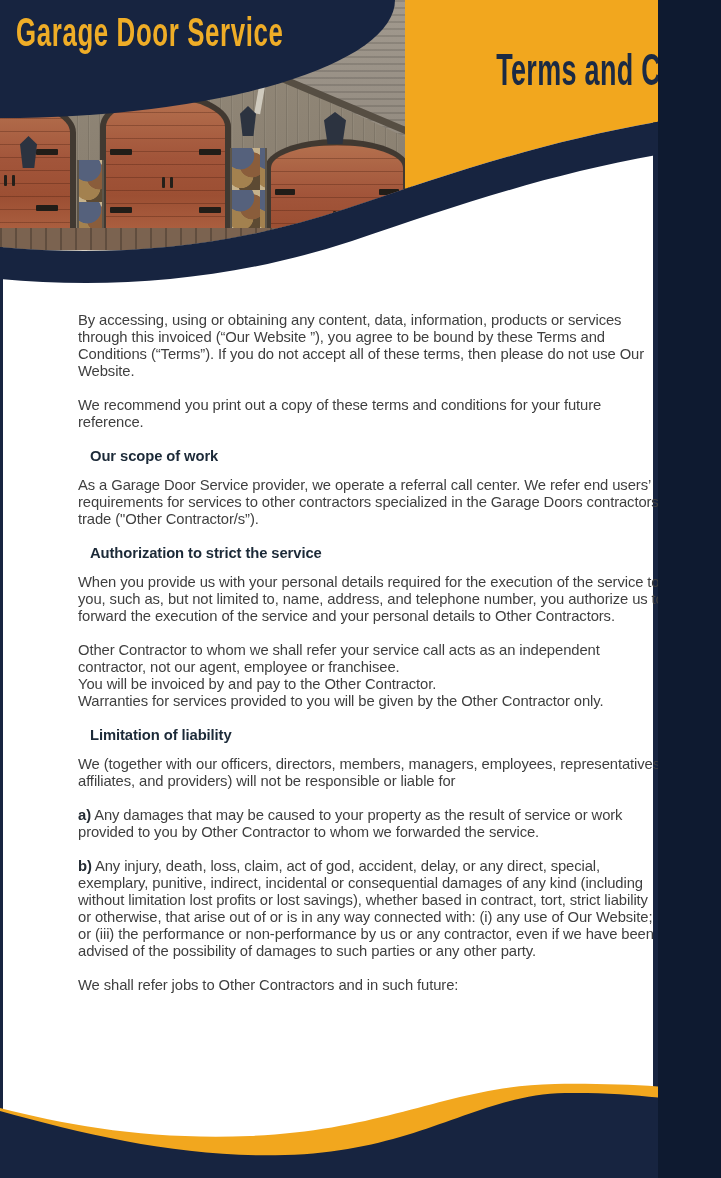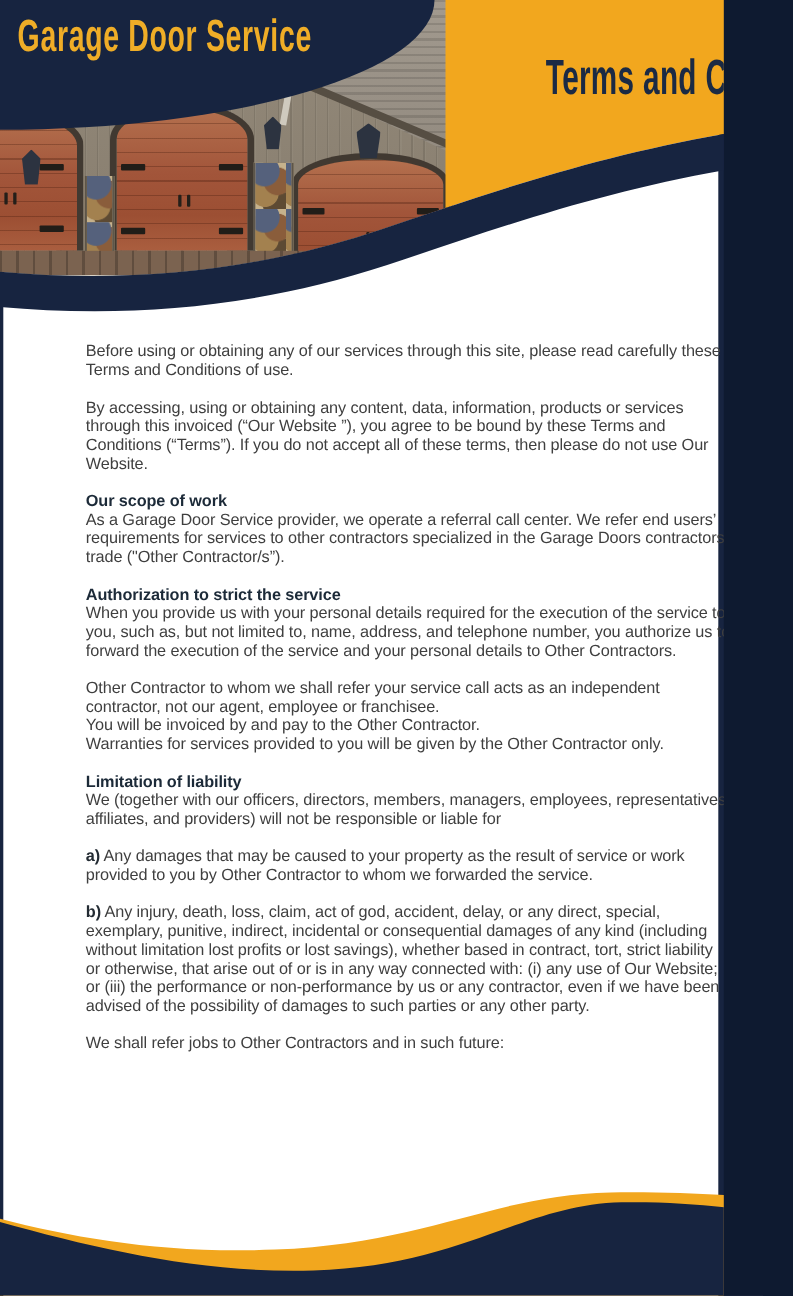--- a/index.html
+++ b/index.html
@@ -100,21 +100,21 @@
   }
   
   .wave-svg{position:absolute;left:0;top:0;width:721px;height:300px;z-index:5;pointer-events:none;}
   .footer-svg{position:absolute;left:0;bottom:0;width:721px;height:100px;z-index:5;pointer-events:none;}
   
   .content{
     position:absolute;top:312px;left:78px;width:586px;z-index:4;
     font-size:14.8px;line-height:17px;color:#3F3F3F;letter-spacing:-0.1px;
   }
   .sec-heading{
-    margin:0;font-size:14.8px;line-height:17px;font-weight:700;color:#1C2A38;
+    margin:12px;font-size:14.8px;line-height:17px;font-weight:700;color:#1C2A38;
   }
   .para{margin:0 0 17px 0;white-space:pre-line;}
   .para strong{color:#232B33;}
 </style>
 </head>
 <body>
 
 <div class="page">
 
   <div class="white-panel"></div>
@@ -168,34 +168,34 @@
 
   <div class="title-wrap">
     <span class="page-title">Terms and Condition</span>
   </div>
 
   <svg class="wave-svg" viewBox="0 0 721 300" aria-hidden="true">
     <path fill="#172440" d="M0,247 C110,257 225,249 345,209 C465,169 565,133 721,112 L721,145 C572,165 474,200 352,241 C230,281 112,289 0,279 Z"></path>
   </svg>
 
   <div class="content">
-  <section class="sec">
-
-    <div class="sec-blocks">
-          <p class="para">Before using or obtaining any of our services through this site, please read carefully these Terms and Conditions of use.</p>
-        </div>
-  </section>
 
   <section class="sec">
 
     <div class="sec-blocks">
           <p class="para">By accessing, using or obtaining any content, data, information, products or services through this invoiced (“Our Website ”), you agree to be bound by these Terms and Conditions (“Terms”). If you do not accept all of these terms, then please do not use Our Website.</p>
         </div>
   </section>
 
+  <section class="sec">
+
+    <div class="sec-blocks">
+          <p class="para">We recommend you print out a copy of these terms and conditions for your future reference.</p>
+        </div>
+  </section>
 
   <section class="sec">
     <h3 class="sec-heading">Our scope of work</h3>
     <div class="sec-blocks">
           <p class="para">As a Garage Door Service provider, we operate a referral call center. We refer end users’ requirements for services to other contractors specialized in the Garage Doors contractors trade ("Other Contractor/s”).</p>
         </div>
   </section>
 
   <section class="sec">
     <h3 class="sec-heading">Authorization to strict the service</h3>

